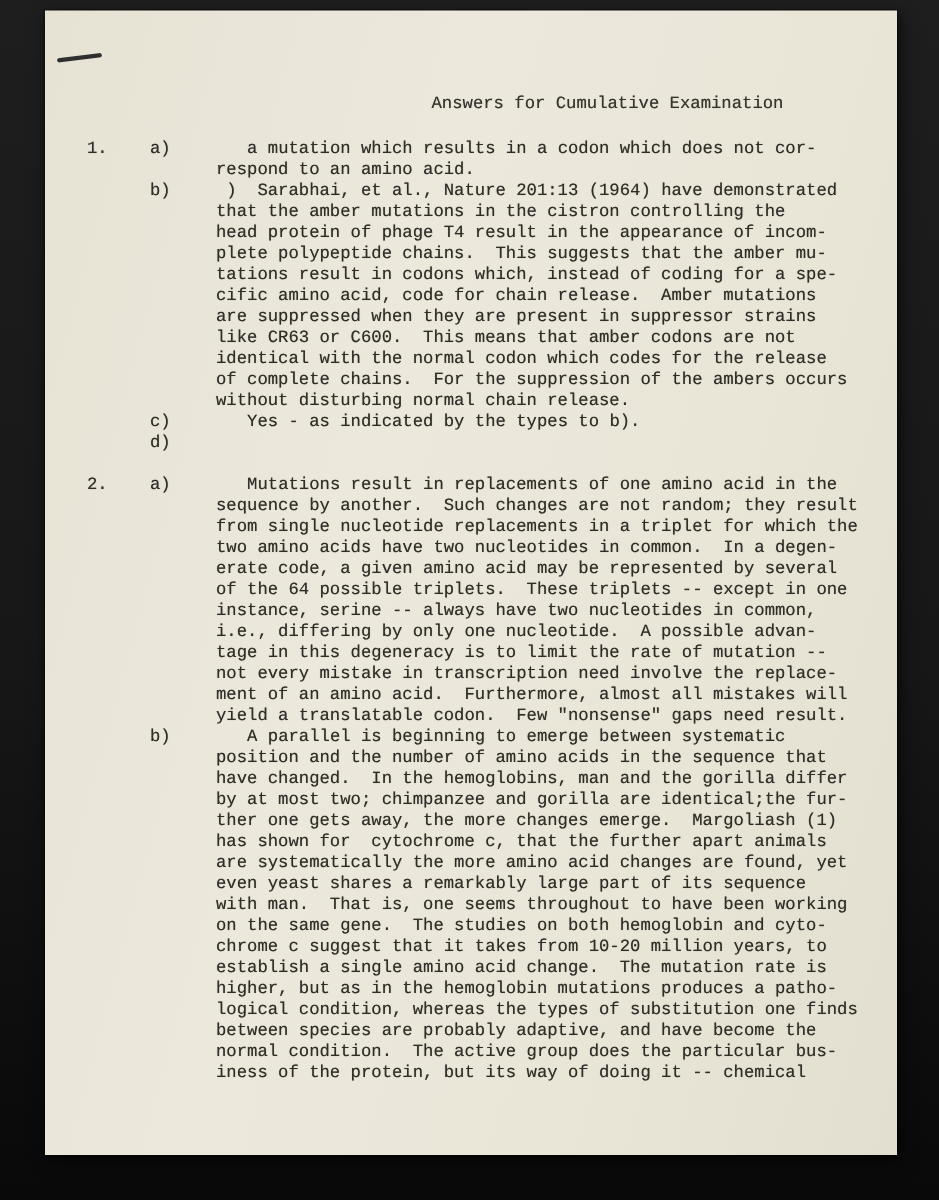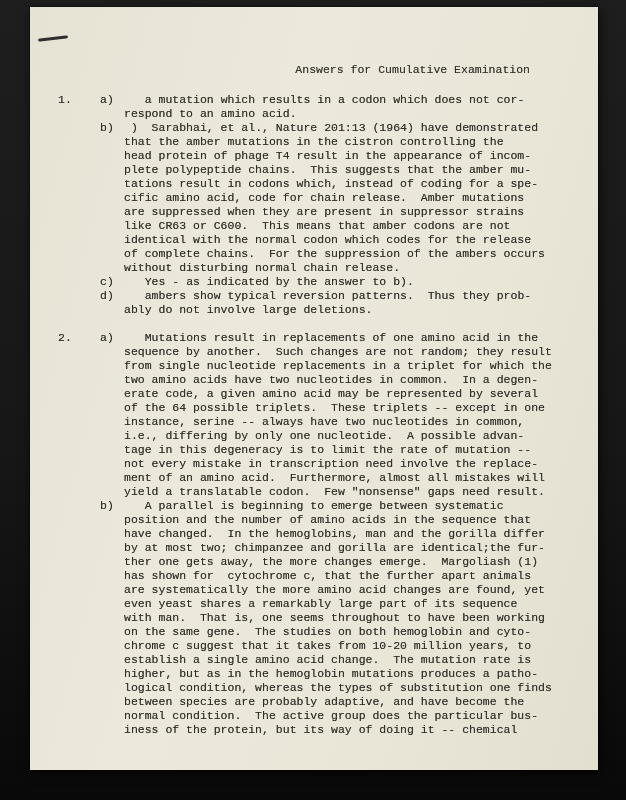--- a/index.html
+++ b/index.html
@@ -32,21 +32,21 @@
     top: 30px;
     width: 30px;
     height: 3px;
     background: #2f2f2f;
     border-radius: 2px / 1.5px;
     transform: rotate(-7deg);
   }
   .doc-header {
     margin-left: 250px;
     width: 250px;
-    text-align: right;
+    text-align: center;
     font-size: 11.5px;
     line-height: 14px;
     margin-bottom: 16px;
     color: #34332c;
   }
   .answers {
     font-size: 11.5px;
     line-height: 14px;
   }
   .answer + .answer {
@@ -64,20 +64,21 @@
   }
   .label {
     width: 24px;
     flex: 0 0 24px;
     white-space: pre;
   }
   .text {
     width: 440px;
     flex: 0 0 440px;
     white-space: pre-wrap;
+    margin-left: 20px;
   }
   .doc-header, .answers {
     text-shadow: 0 0 0.5px rgba(46,45,38,0.55);
   }
 </style>
 </head>
 <body>
 
 <div class="paper">
 
@@ -107,27 +108,25 @@
 cific amino acid, code for chain release.  Amber mutations
 are suppressed when they are present in suppressor strains
 like CR63 or C600.  This means that amber codons are not
 identical with the normal codon which codes for the release
 of complete chains.  For the suppression of the ambers occurs
 without disturbing normal chain release.</div>
       </div>
       <div class="part">
         <div class="num"></div>
         <div class="label">c)</div>
-        <div class="text">   Yes - as indicated by the answer to b).</div>
+        <div class="text">   Yes - as indicated by the types to b).</div>
       </div>
       <div class="part">
         <div class="num"></div>
         <div class="label">d)</div>
-        <div class="text">   ambers show typical reversion patterns.  Thus they prob-
-ably do not involve large deletions.</div>
       </div>
     </div>
 
     <div class="answer">
       <div class="part">
         <div class="num">2.</div>
         <div class="label">a)</div>
         <div class="text">   Mutations result in replacements of one amino acid in the
 sequence by another.  Such changes are not random; they result
 from single nucleotide replacements in a triplet for which the

